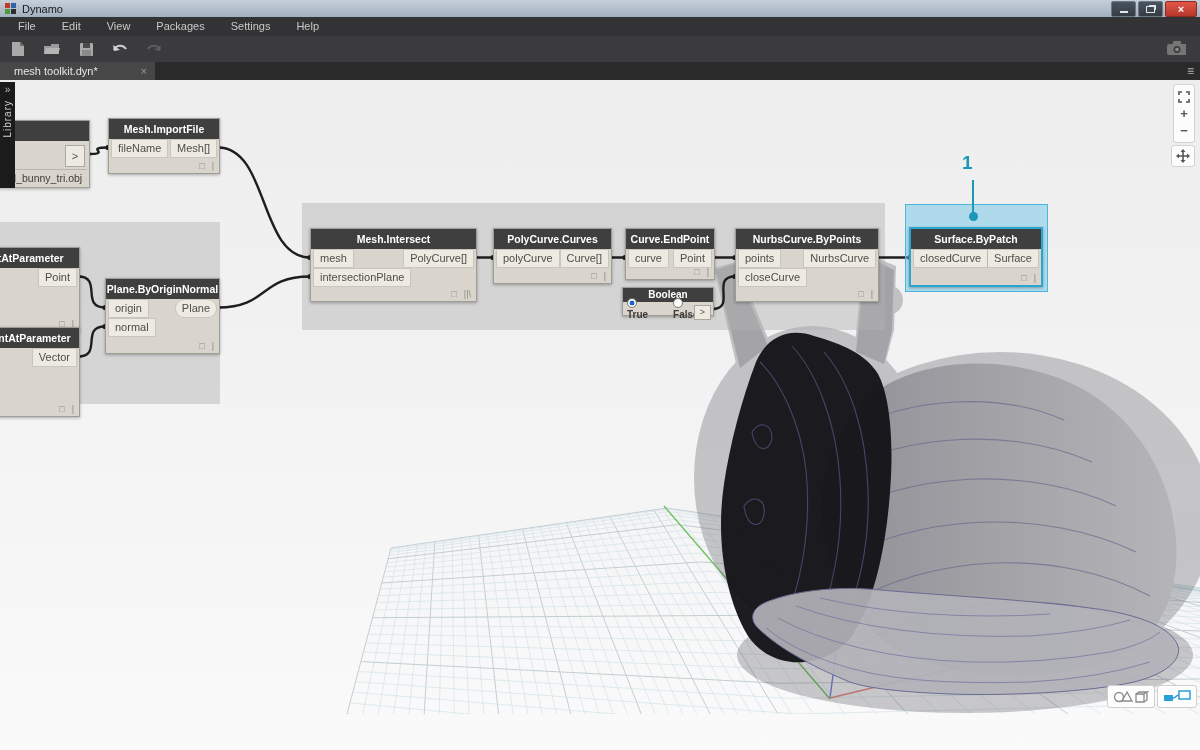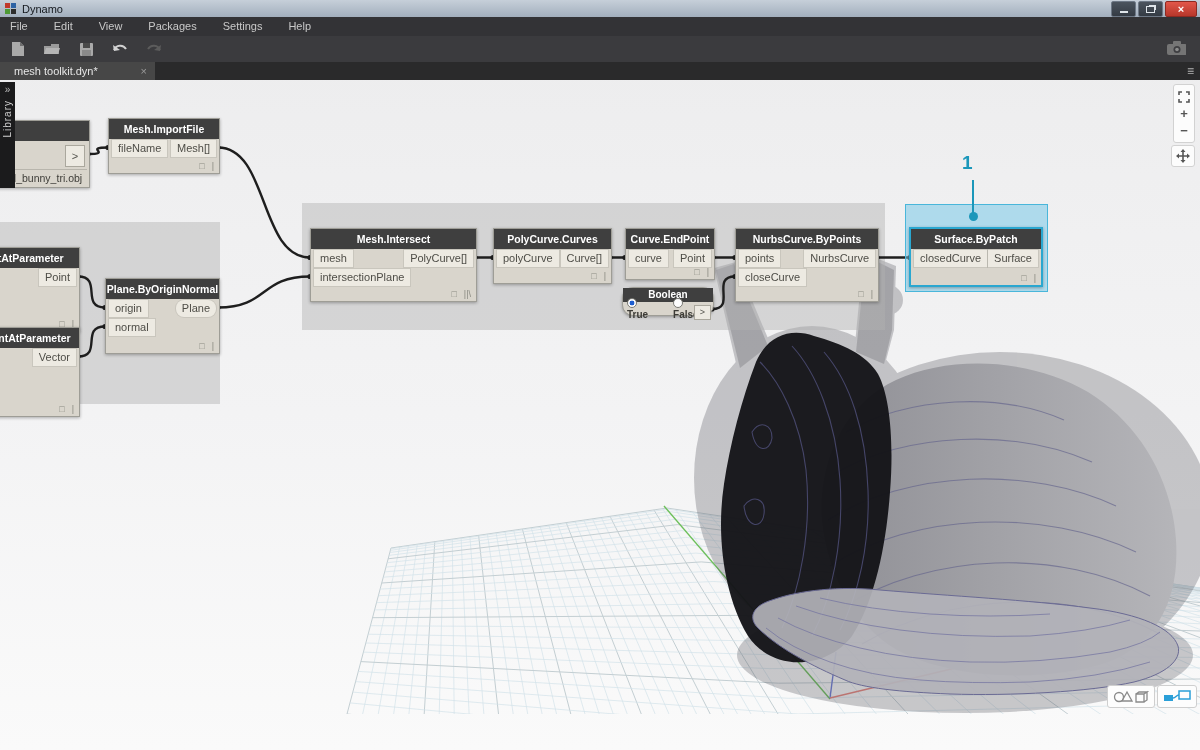--- a/index.html
+++ b/index.html
@@ -17,21 +17,21 @@
   #winbtns{position:absolute;right:3px;top:1px;display:flex;gap:2px;}
   .winbtn{width:23px;height:14px;border:1px solid #6d7886;border-radius:2px;
     background:linear-gradient(180deg,#4b545e,#343b44);display:flex;align-items:center;justify-content:center;}
   .winbtn .mingl{width:8px;height:2px;background:#dfe5ea;margin-top:6px;}
   .winbtn .resgl{width:7px;height:5px;border:1px solid #dfe5ea;box-shadow:2px -2px 0 -1px #dfe5ea;}
   .winbtn.close{width:30px;background:linear-gradient(180deg,#e2574a,#b7372b);border-color:#8d2a22;
     color:#fff;font-size:11px;font-weight:bold;line-height:12px;}
   #menubar{position:absolute;left:0;top:17px;width:1200px;height:19px;background:#333336;z-index:30;
     display:flex;align-items:center;}
   .menu-item{color:#c9c9c9;font-size:11px;padding:0 13px;height:19px;line-height:19px;}
-  .menu-item:first-child{padding-left:10px;}
+  .menu-item:first-child{padding-left:18px;}
   #toolbar{position:absolute;left:0;top:36px;width:1200px;height:26px;background:#3b3b3e;z-index:30;
     display:flex;align-items:center;gap:14px;padding-left:8px;box-sizing:border-box;}
   .tool-icon{width:20px;height:18px;display:flex;align-items:center;justify-content:center;}
   #camera-btn{position:absolute;right:14px;top:3px;}
   #tabbar{position:absolute;left:0;top:62px;width:1200px;height:18px;background:#2a2a2b;z-index:30;}
   #tab-active{position:absolute;left:0;top:0;width:155px;height:18px;background:#474747;
     color:#e6e6e6;font-size:11px;line-height:18px;padding-left:14px;box-sizing:border-box;}
   #tab-close{position:absolute;right:8px;top:0;color:#9a9a9a;font-size:11px;line-height:18px;}
   #tab-overflow{position:absolute;right:6px;top:0;color:#b5b5b5;font-size:12px;line-height:18px;letter-spacing:0;}
   #bottombar{position:absolute;left:0;top:714px;width:1200px;height:36px;background:#1e1e1f;z-index:30;
@@ -334,21 +334,21 @@
         <div class="port in" style="top: 21px;">polyCurve</div>
         <div class="port out" style="top: 21px;">Curve[]</div>
         <div class="nfoot"><span>□</span><span>|</span></div>
       </div>
       <div class="node" style="left: 625px; top: 228px; width: 88px; height: 50px;">
         <div class="node-header">Curve.EndPoint</div>
         <div class="port in" style="top: 21px;">curve</div>
         <div class="port out" style="top: 21px;">Point</div>
         <div class="nfoot"><span>□</span><span>|</span></div>
       </div>
-      <div class="node" style="left: 622px; top: 287px; width: 90px; height: 27px; border-radius: 11px;">
+      <div class="node" style="left: 622px; top: 287px; width: 90px; height: 27px;">
         <div class="bool-header">Boolean</div>
       <div class="bool-row">
           <span class="bool-opt"><span class="radio sel"></span>True</span>
           <span class="bool-opt"><span class="radio"></span>False</span>
         </div>
       <div class="bool-out">&gt;</div>
       </div>
       <div class="node" style="left: 735px; top: 228px; width: 142px; height: 72px;">
         <div class="node-header">NurbsCurve.ByPoints</div>
         <div class="port in" style="top: 21px;">points</div>

